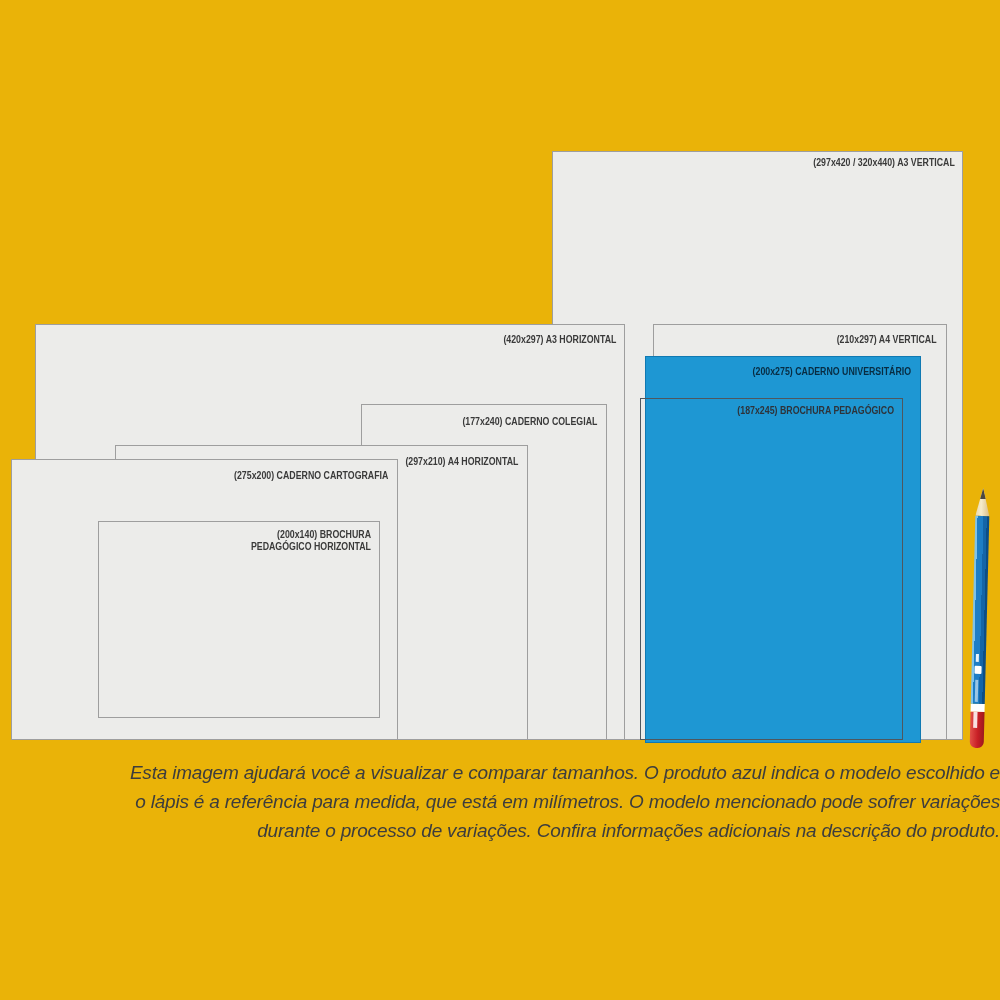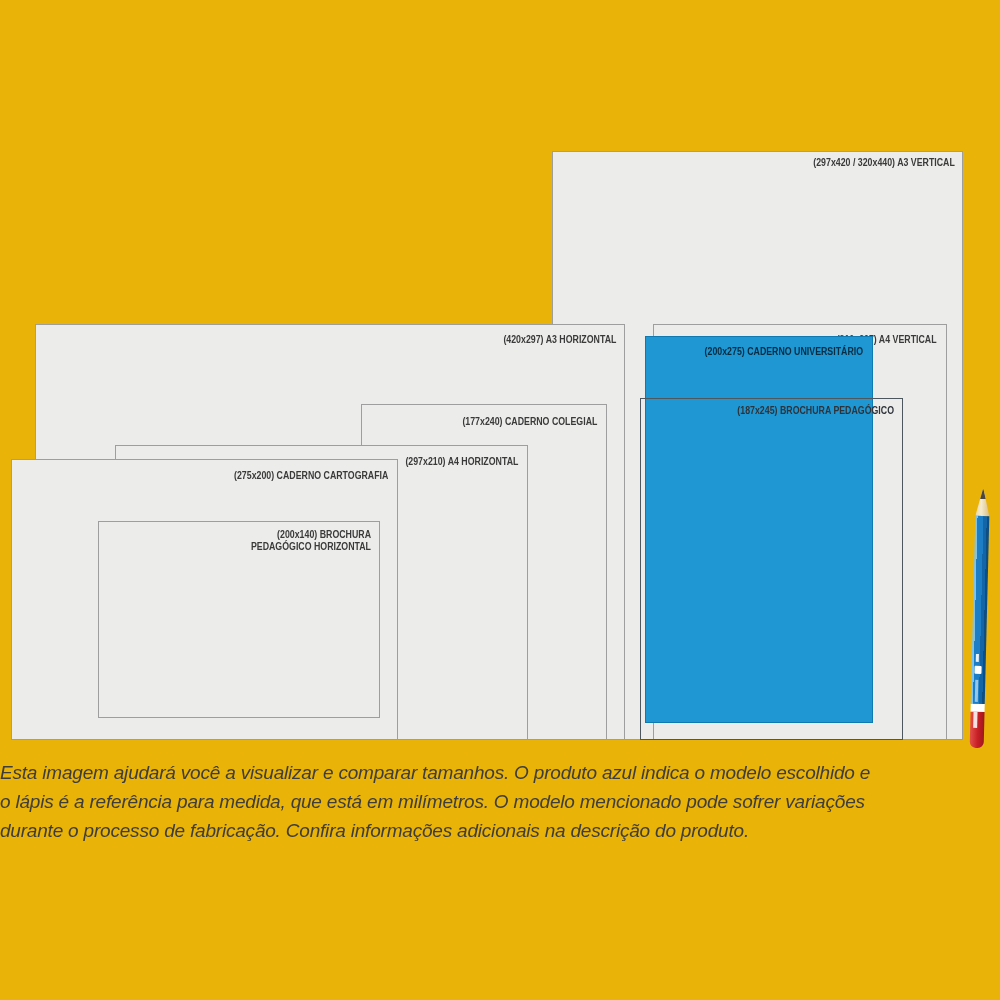--- a/index.html
+++ b/index.html
@@ -13,21 +13,21 @@
     position:absolute; font-size:10px; font-weight:bold; color:#3a3a3a;
     text-align:right; letter-spacing:0; line-height:12px; white-space:nowrap;
     transform:scaleX(0.88); transform-origin:100% 0;
   }
   #sheet-a3-vertical            { left:552px; top:151px; width:411px; height:589px; z-index:1; }
   #sheet-a3-vertical .lbl       { top:5px;  right:7px; }
   #sheet-a3-horizontal          { left:35px;  top:324px; width:590px; height:416px; z-index:2; }
   #sheet-a3-horizontal .lbl     { top:9px;  right:8px; }
   #sheet-a4-vertical            { left:653px; top:324px; width:294px; height:416px; z-index:3; }
   #sheet-a4-vertical .lbl       { top:9px;  right:9px; }
-  #sheet-caderno-universitario  { left:645px; top:336px; width:228px; height:387px; z-index:4;
+  #sheet-caderno-universitario  { left:645px; top:356px; width:276px; height:387px; z-index:4;
                                   background:#1e97d3; border:1px solid #1079b2; }
   #sheet-caderno-universitario .lbl { top:9px; right:9px; color:#082c42; }
   #sheet-brochura-pedagogico    { left:640px; top:398px; width:263px; height:342px; z-index:5;
                                   background:transparent; border:1px solid #4e575e;padding-left:21px; }
   #sheet-brochura-pedagogico .lbl { top:6px; right:8px; color:#2e333a; }
   #sheet-caderno-colegial       { left:361px; top:404px; width:246px; height:336px; z-index:6; }
   #sheet-caderno-colegial .lbl  { top:11px; right:9px; }
   #sheet-a4-horizontal          { left:115px; top:445px; width:413px; height:295px; z-index:7; }
   #sheet-a4-horizontal .lbl     { top:10px; right:9px; }
   #sheet-caderno-cartografia    { left:11px;  top:459px; width:387px; height:281px; z-index:8; }
@@ -49,21 +49,21 @@
   #pencil .p-mark1 { position:absolute; left:4px; top:138px; width:3px; height:8px; background:#ffffff; opacity:.9; }
   #pencil .p-logo  { position:absolute; left:3px; top:150px; width:7px; height:8px; background:#ffffff; border-radius:1px; }
   #pencil .p-mark2 { position:absolute; left:4px; top:164px; width:3px; height:22px; background:#ffffff; opacity:.55; }
   #pencil .p-mark3 { position:absolute; left:3px; top:196px; width:4px; height:16px; background:#ffffff; opacity:.85; }
   #pencil .p-band { height:8px; background:#ffffff; }
   #pencil .p-red  { height:36px;
             background:linear-gradient(90deg,#e25048 0%,#c81f26 55%,#9c191e 100%);
             border-radius:0 0 6px 6px; }
 
   
-  #caption { position:absolute; left:0; top:758px; width:1000px; text-align:left;
+  #caption { position:absolute; left:0; top:758px; width:1000px; text-align:right;
              font-style:italic; font-size:19px; line-height:29px; color:#3d3d3d;
              letter-spacing:-0.2px; z-index:30; }
 </style>
 </head>
 <body>
 
 <div id="stage">
 
   <div class="sheet" id="sheet-a3-vertical">
     <span class="lbl">(297x420 / 320x440) A3 VERTICAL</span>
@@ -111,16 +111,16 @@
       <div class="p-mark2"></div>
       <div class="p-mark3"></div>
     </div>
     <div class="p-band"></div>
     <div class="p-red"></div>
   </div>
 
   <div id="caption">
     <div>Esta imagem ajudará você a visualizar e comparar tamanhos. O produto azul indica o modelo escolhido e</div>
     <div>o lápis é a referência para medida, que está em milímetros. O modelo mencionado pode sofrer variações</div>
-    <div>durante o processo de fabricação. Confira informações adicionais na descrição do produto.</div>
+    <div>durante o processo de variações. Confira informações adicionais na descrição do produto.</div>
   </div>
 
 </div>
 
 </body></html>

